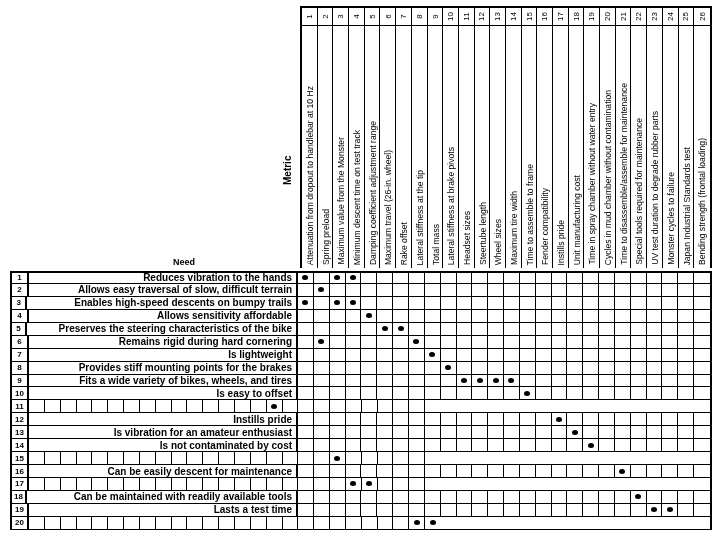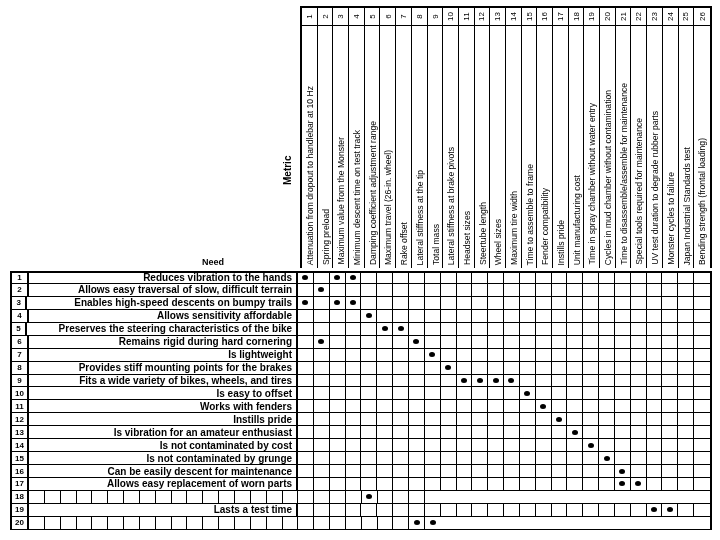--- a/index.html
+++ b/index.html
@@ -3,21 +3,21 @@
 <meta charset="utf-8">
 <style>
   html, body { margin:0; padding:0; background:#ffffff; }
   body { width:720px; height:540px; position:relative; overflow:hidden;
          font-family:"Liberation Sans", sans-serif; color:#000; }
 
   
   .metric-title { position:absolute; left:282px; top:150px; width:16px; height:40px;
                   font-weight:bold; font-size:10px; writing-mode:vertical-rl; transform:rotate(180deg);
                   text-align:center; }
-  .need-title { position:absolute; left:202px; top:257px; font-weight:bold; font-size:9px; }
+  .need-title { position:absolute; left:173px; top:257px; font-weight:bold; font-size:9px; }
 
   .metric-header { position:absolute; left:300px; top:6px; width:412px; height:262px;
                    border:2px solid #000; border-bottom:none; box-sizing:border-box; display:flex; }
   .metric-col { width:15.85px; height:100%; border-right:1px solid #000; box-sizing:border-box;
                 display:flex; flex-direction:column; }
   .metric-col:last-child { border-right:none; }
   .metric-num { height:17px; border-bottom:1px solid #000; font-size:8px; display:flex;
                 align-items:center; justify-content:center; }
   .metric-num span { transform:rotate(-90deg); display:inline-block; }
   .metric-name { flex:1; position:relative; }
@@ -610,21 +610,20 @@
         <div class="cell"></div>
         <div class="cell"></div>
         <div class="cell"></div>
         <div class="cell"></div>
         <div class="cell"></div>
         <div class="cell"></div>
       </div>
     </div>
     <div class="row">
       <div class="row-num">11</div>
-      <div class="row-need">Works with fenders</div>
       <div class="cells">
         <div class="cell"></div>
         <div class="cell"></div>
         <div class="cell"></div>
         <div class="cell"></div>
         <div class="cell"></div>
         <div class="cell"></div>
         <div class="cell"></div>
         <div class="cell"></div>
         <div class="cell"></div>
@@ -746,21 +745,20 @@
         <div class="cell"></div>
         <div class="cell"></div>
         <div class="cell"></div>
         <div class="cell"></div>
         <div class="cell"></div>
         <div class="cell"></div>
       </div>
     </div>
     <div class="row">
       <div class="row-num">15</div>
-      <div class="row-need">Is not contaminated by grunge</div>
       <div class="cells">
         <div class="cell"></div>
         <div class="cell"></div>
         <div class="cell"></div>
         <div class="cell"></div>
         <div class="cell"></div>
         <div class="cell"></div>
         <div class="cell"></div>
         <div class="cell"></div>
         <div class="cell"></div>
@@ -814,21 +812,20 @@
         </div>
         <div class="cell"></div>
         <div class="cell"></div>
         <div class="cell"></div>
         <div class="cell"></div>
         <div class="cell"></div>
       </div>
     </div>
     <div class="row">
       <div class="row-num">17</div>
-      <div class="row-need">Allows easy replacement of worn parts</div>
       <div class="cells">
         <div class="cell"></div>
         <div class="cell"></div>
         <div class="cell"></div>
         <div class="cell"></div>
         <div class="cell"></div>
         <div class="cell"></div>
         <div class="cell"></div>
         <div class="cell"></div>
         <div class="cell"></div>
@@ -850,20 +847,21 @@
           <span class="dot"></span>
         </div>
         <div class="cell"></div>
         <div class="cell"></div>
         <div class="cell"></div>
         <div class="cell"></div>
       </div>
     </div>
     <div class="row">
       <div class="row-num">18</div>
+      <div class="row-need">Can be maintained with readily available tools</div>
       <div class="cells">
         <div class="cell"></div>
         <div class="cell"></div>
         <div class="cell"></div>
         <div class="cell"></div>
         <div class="cell"></div>
         <div class="cell"></div>
         <div class="cell"></div>
         <div class="cell"></div>
         <div class="cell"></div>

